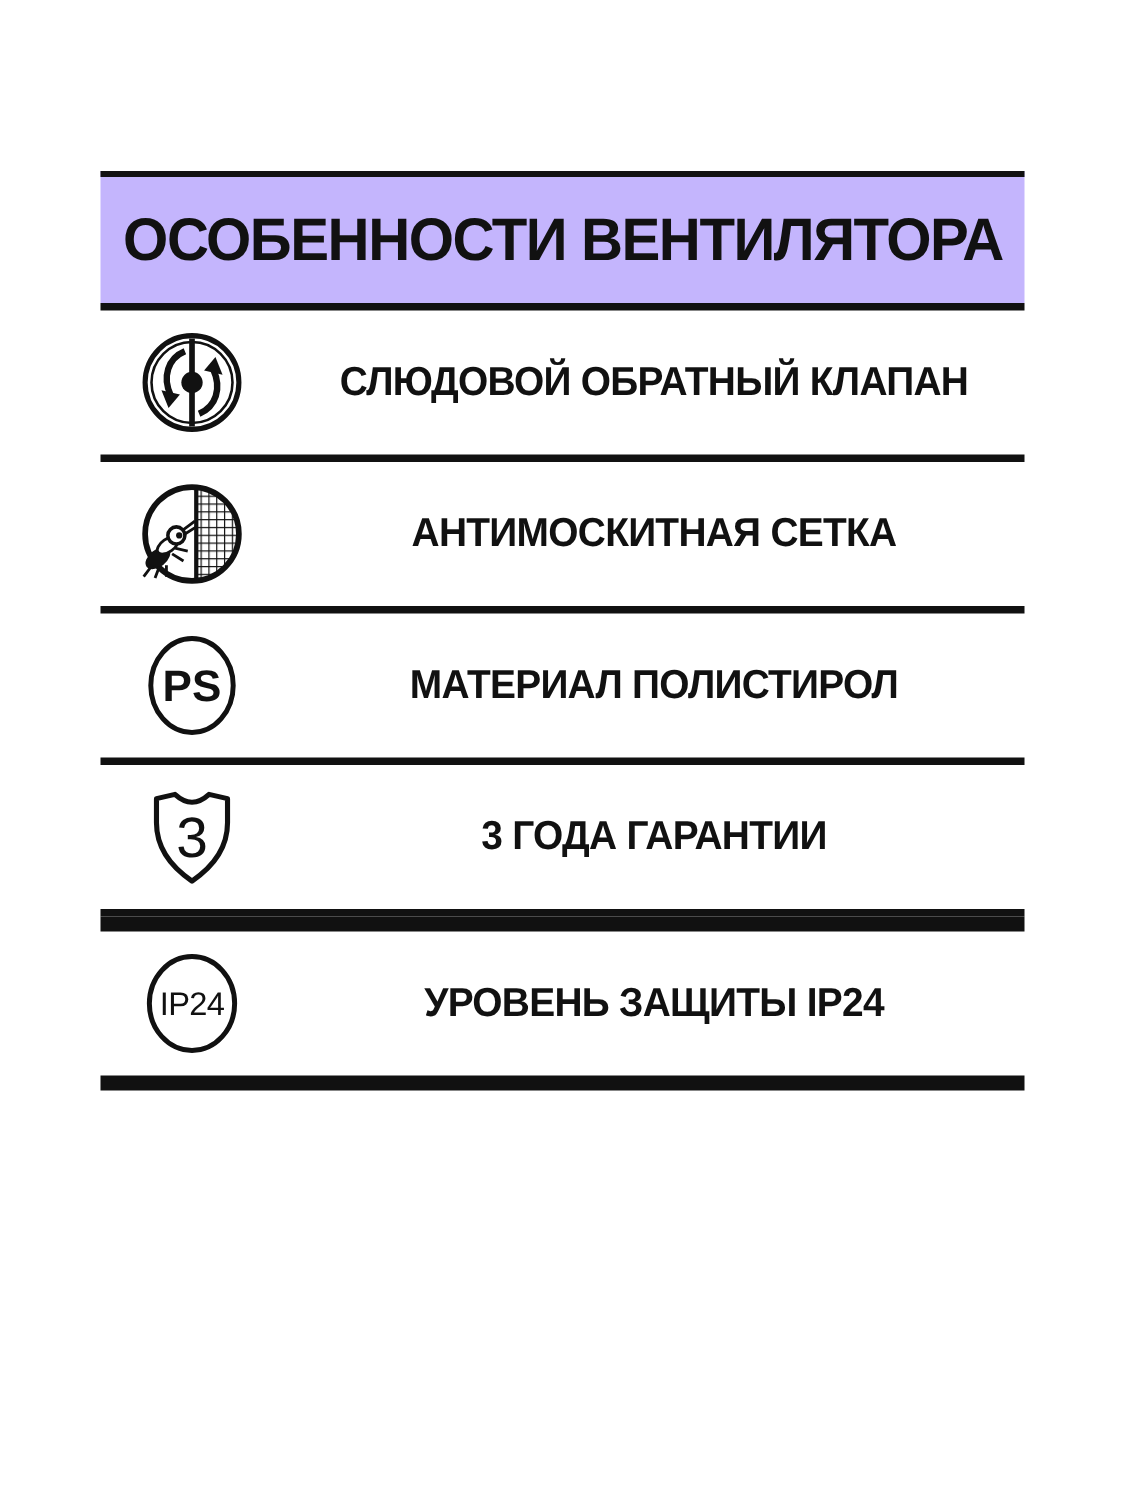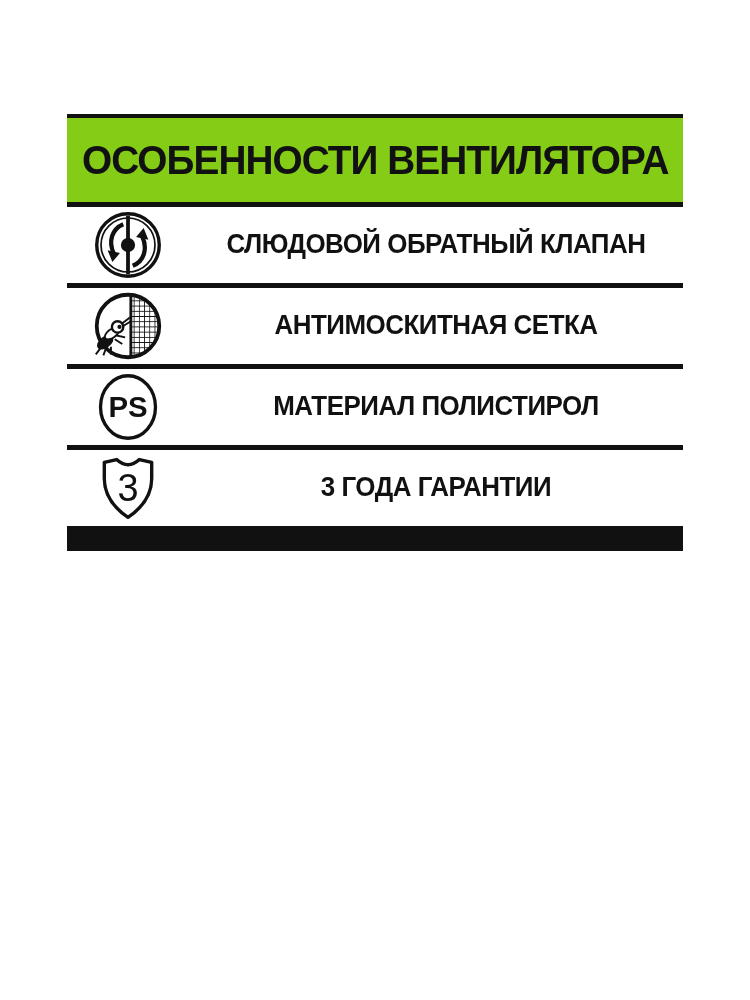--- a/index.html
+++ b/index.html
@@ -4,30 +4,30 @@
 <style>
   html,body{margin:0;padding:0;}
   body{
     width:750px;height:1000px;background:#ffffff;position:relative;
     font-family:"Liberation Sans",sans-serif;color:#111;
     -webkit-font-smoothing:antialiased;
   }
   .sheet{position:absolute;left:67px;top:114px;width:616px;}
   .header{
     border-top:4px solid #111;
-    background:#84cc16;
+    background:#c4b5fd;
     height:84px;
     display:flex;align-items:center;justify-content:center;
   }
   .header-title{
     font-size:40px;font-weight:bold;letter-spacing:-1px;
     transform:scaleX(0.97);white-space:nowrap;
   }
   .hr{height:5px;background:#111;}
-  .row{height:76px;display:flex;align-items:center;}
+  .row{height:96px;display:flex;align-items:center;}
   .icon-box{width:122px;display:flex;align-items:flex-start;justify-content:center;flex:none;}
   .label{
     flex:1;text-align:center;
     font-size:27px;font-weight:bold;letter-spacing:-0.5px;line-height:1.18;
     white-space:pre-line;transform:scaleX(0.96);
   }
   svg{display:block;}
   .stroke{stroke:#111;fill:none;}
   svg text{font-family:"Liberation Sans",sans-serif;fill:#111;}
 </style>
@@ -105,17 +105,26 @@
       </svg>
     </div>
     <div class="label">3 ГОДА ГАРАНТИИ</div>
   </div>
   <div class="hr"></div>
 
   <div class="hr"></div>
 
   <div class="hr"></div>
 
+  <div class="row">
+    <div class="icon-box">
+      <svg width="72" height="72" viewBox="0 0 76 76">
+        <ellipse class="stroke" cx="38" cy="38" rx="30" ry="33" stroke-width="3.5"></ellipse>
+        <text x="38" y="46" font-size="23" font-weight="500" text-anchor="middle" letter-spacing="-0.5">IP24</text>
+      </svg>
+    </div>
+    <div class="label">УРОВЕНЬ ЗАЩИТЫ IP24</div>
+  </div>
   <div class="hr"></div>
 
   <div class="hr"></div>
 
 </div>
 
 </body></html>

